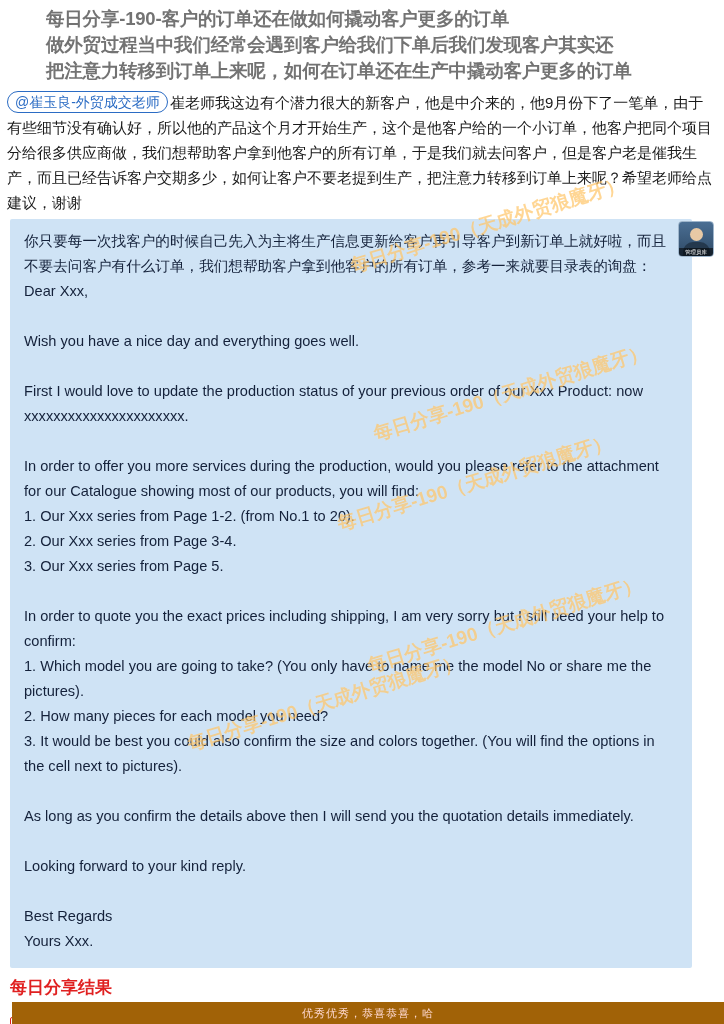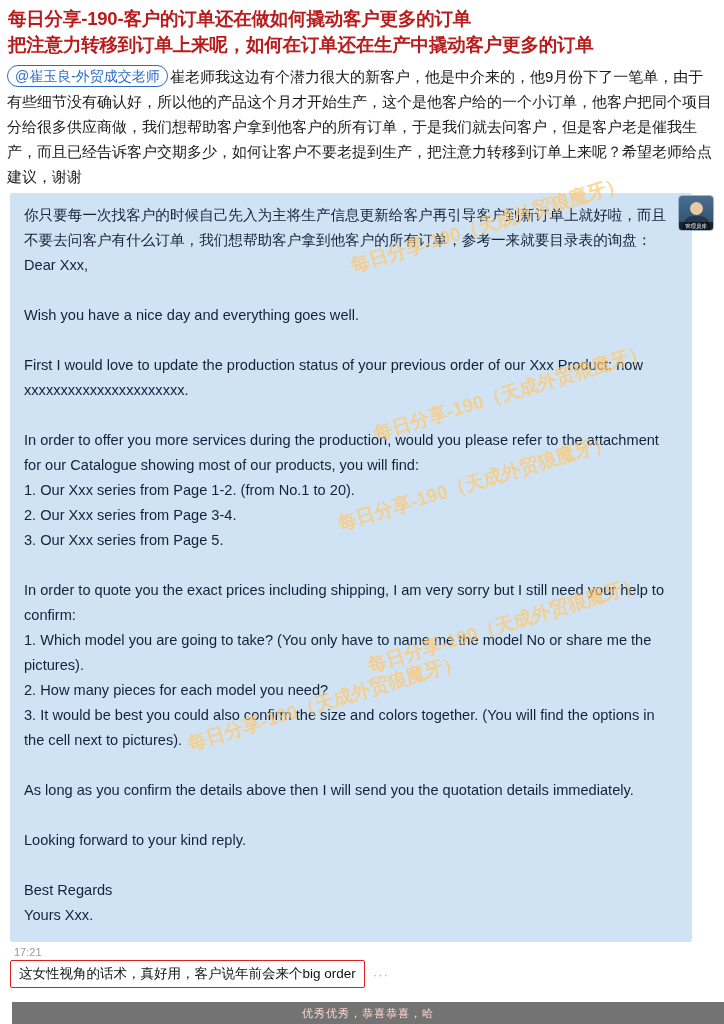--- a/index.html
+++ b/index.html
@@ -15,26 +15,27 @@
     width: 724px;
     height: 1024px;
     background: #ffffff;
   }
 
   
   .headline {
     padding: 6px 8px 0 8px;
   }
   .headline-line {
-    color: #b91c1c;
+    color: #737373;
     font-weight: bold;
     font-size: 18.5px;
     line-height: 26px;
     white-space: nowrap;
     letter-spacing: -0.2px;
+    margin-left: 38px;
   }
 
   
   .question {
     padding: 6px 10px 4px 7px;
     font-size: 15px;
     line-height: 25px;
     color: #1a1a1a;
   }
   .mention {
@@ -155,37 +156,38 @@
     letter-spacing: 1px;
     font-size: 13px;
     color: #a5a5a5;
   }
 
   
   .bottom-bar {
     position: absolute;
     left: 12px; right: 0; bottom: 0;
     height: 22px;
-    background: #737373;
+    background: #a16207;
     color: #ffd9d2;
     font-size: 11px;
     display: flex;
     align-items: center;
     justify-content: center;
     letter-spacing: 1px;
     margin-top: 15px;
   }
 </style>
 </head>
 <body>
 
 <div class="page">
 
   <div class="headline">
     <div class="headline-line">每日分享-190-客户的订单还在做如何撬动客户更多的订单</div>
+    <div class="headline-line">做外贸过程当中我们经常会遇到客户给我们下单后我们发现客户其实还</div>
     <div class="headline-line">把注意力转移到订单上来呢，如何在订单还在生产中撬动客户更多的订单</div>
   </div>
 
   <div class="question">
     <span class="mention">@崔玉良-外贸成交老师</span><span>崔老师我这边有个潜力很大的新客户，他是中介来的，他9月份下了一笔单，由于有些细节没有确认好，所以他的产品这个月才开始生产，这个是他客户给的一个小订单，他客户把同个项目分给很多供应商做，我们想帮助客户拿到他客户的所有订单，于是我们就去问客户，但是客户老是催我生产，而且已经告诉客户交期多少，如何让客户不要老提到生产，把注意力转移到订单上来呢？希望老师给点建议，谢谢</span>
   </div>
 
   <div class="answer-wrap">
     <div class="avatar">
       <div class="head"></div>
@@ -215,20 +217,21 @@
 Best Regards
 Yours Xxx.</span></div>
   </div>
 
   <div class="wm wm1">每日分享-190（天成外贸狼魔牙）</div>
   <div class="wm wm2">每日分享-190（天成外贸狼魔牙）</div>
   <div class="wm wm3">每日分享-190（天成外贸狼魔牙）</div>
   <div class="wm wm4">每日分享-190（天成外贸狼魔牙）</div>
   <div class="wm wm5">每日分享-190（天成外贸狼魔牙）</div>
 
+  <div class="result-title">每日分享结果</div>
   <div class="time-stamp">17:21</div>
   <div class="comment-row">
     <div class="comment-box">这女性视角的话术，真好用，客户说年前会来个big order</div>
     <div class="react-icons">
 
       <span class="dots">···</span>
     </div>
   </div>
 
   <div class="bottom-bar">

